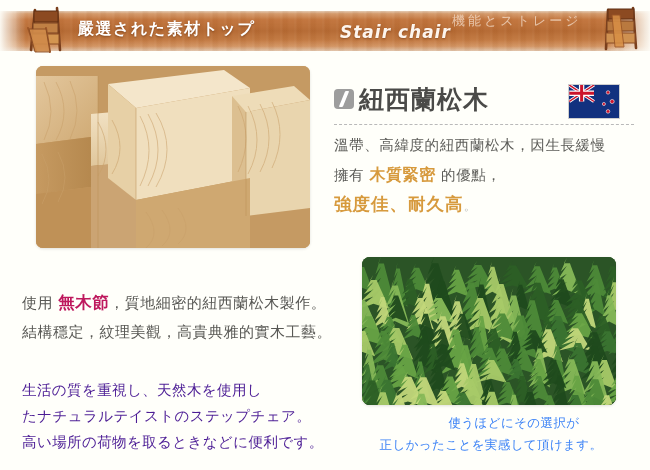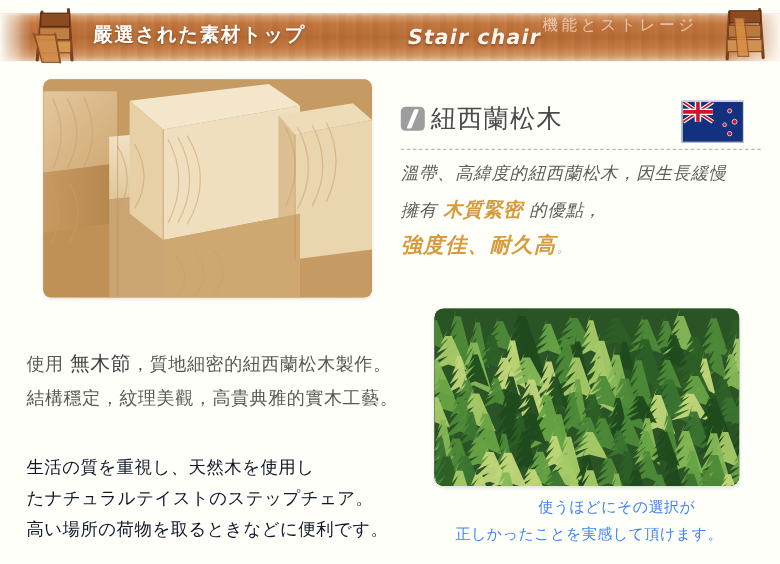--- a/index.html
+++ b/index.html
@@ -155,22 +155,22 @@
     position: absolute;
     left: 8px;
     top: 2px;
     width: 4px;
     height: 16px;
     background: #ffffff;
     transform: skewX(-22deg);
     border-radius: 1px;
   }
   .rc-title {
-    font-size: 21px;
-    font-weight: normal;
+    font-size: 25px;
+    font-weight: bold;
     color: #4a4a48;
     letter-spacing: 1px;
     white-space: nowrap;
   }
   .nz-flag {
     position: absolute;
     right: 14px;
     top: 0px;
     width: 50px;
     height: 33px;
@@ -182,21 +182,20 @@
     margin-top: 10px;
     border-top: 1px dashed #b9b9b9;
     width: 300px;
   }
   .rc-line {
     font-size: 14.5px;
     color: #5c5c58;
     letter-spacing: .6px;
     line-height: 1.95;
     white-space: nowrap;
-    font-style: italic;
   }
   .hl-orange {
     color: #d79a3d;
     font-weight: bold;
     font-size: 16px;
   }
   .rc-line.big {
     font-size: 17.5px;
     color: #d79a3d;
     font-weight: bold;
@@ -213,34 +212,34 @@
     width: 320px;
   }
   .ll-line {
     font-size: 15px;
     color: #585854;
     letter-spacing: .5px;
     line-height: 1.85;
     white-space: nowrap;
   }
   .ll-hl {
-    color: #404040;
-    font-weight: normal;
+    color: #be185d;
+    font-weight: bold;
     font-size: 16.5px;
     text-align: center;
   }
   .jp-block {
     position: absolute;
     left: 22px;
     top: 378px;
     width: 330px;
   }
   .jp-line {
     font-size: 14.5px;
-    color: #0f172a;
+    color: #4c1d95;
     letter-spacing: .4px;
     line-height: 1.78;
     white-space: nowrap;
   }
 
   
   .forest-photo {
     position: absolute;
     left: 362px;
     top: 257px;

